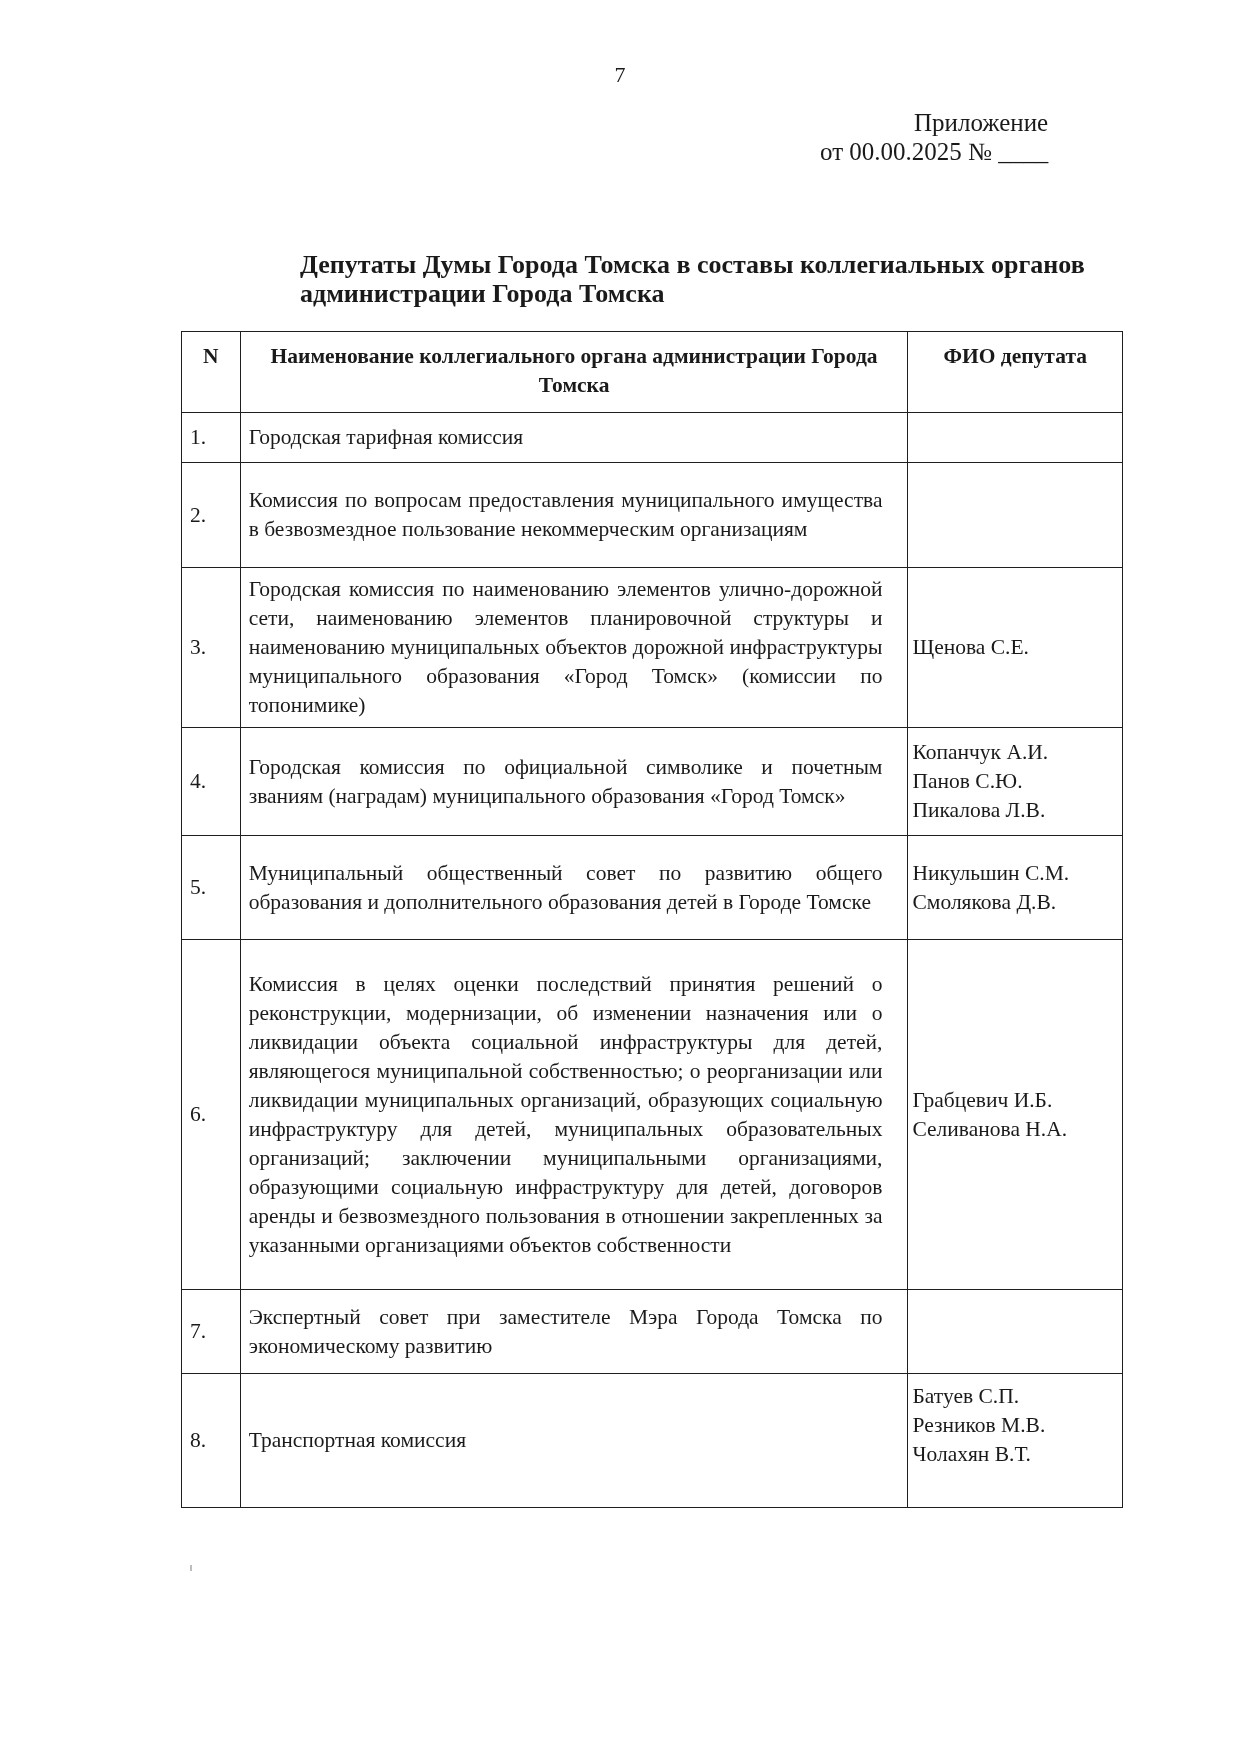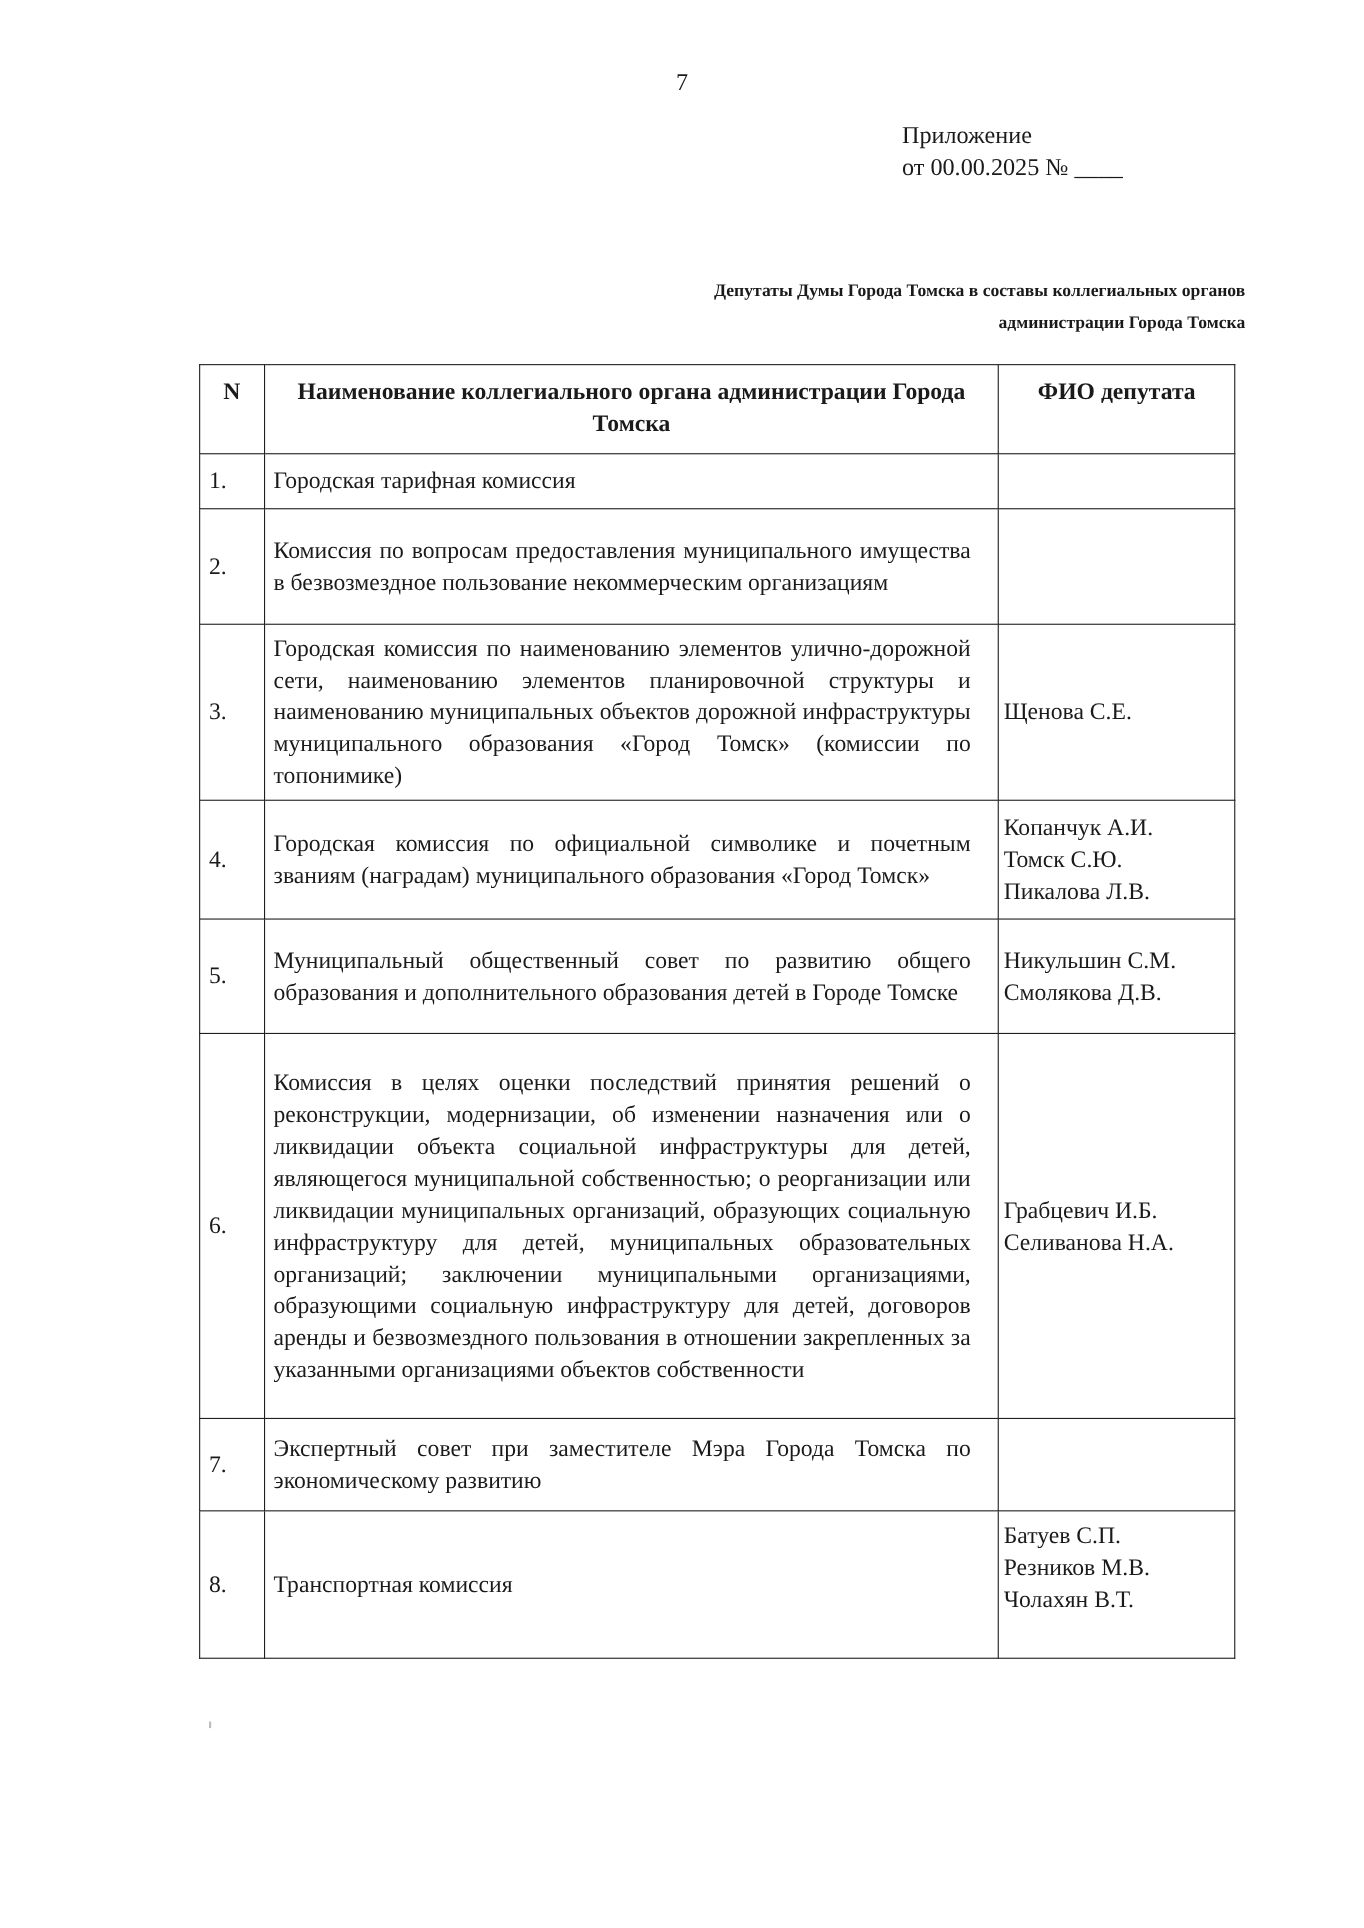--- a/index.html
+++ b/index.html
@@ -7,26 +7,26 @@
       width: 1240px; height: 1753px; position: relative; overflow: hidden;
       font-family: "Liberation Serif", "DejaVu Serif", serif;
       color: #1a1a1a;
     }
     .page-number {
       position: absolute; left: 0; width: 1240px; top: 62px;
       text-align: center; font-size: 22px;
     }
     .appendix {
       position: absolute; left: 820px; top: 108px;
-      font-size: 22px; line-height: 29px;
+      font-size: 25px; line-height: 29px; text-align: right;
     }
     .appendix div { white-space: nowrap; }
     .doc-title {
-      position: absolute; left: 312px; width: 820px; top: 250px;
-      text-align: right; font-size: 16px; line-height: 29px; font-weight: bold;
+      position: absolute; left: 300px; width: 820px; top: 250px;
+      text-align: left; font-size: 26px; line-height: 29px; font-weight: bold;
     }
     table.committee-table {
       position: absolute; left: 181px; top: 331px;
       width: 942px; border-collapse: collapse;
       font-size: 21.5px; line-height: 29px;
     }
     .committee-table td, .committee-table th {
       border: 1.6px solid #1f1f1f; vertical-align: middle;
     }
     .committee-table th {
@@ -103,21 +103,21 @@
     <td class="dep">
       <span class="dep-line">Щенова С.Е.</span>
     </td>
   </tr>
 
   <tr class="r4">
     <td class="num">4.</td>
     <td class="name">Городская комиссия по официальной символике и почетным званиям (наградам) муниципального образования «Город Томск»</td>
     <td class="dep">
       <span class="dep-line">Копанчук А.И.</span>
-      <span class="dep-line">Томск С.Ю.</span>
+      <span class="dep-line">Панов С.Ю.</span>
       <span class="dep-line">Пикалова Л.В.</span>
     </td>
   </tr>
 
   <tr class="r5">
     <td class="num">5.</td>
     <td class="name">Муниципальный общественный совет по развитию общего образования и дополнительного образования детей в Городе Томске</td>
     <td class="dep">
       <span class="dep-line">Никульшин С.М.</span>
       <span class="dep-line">Смолякова Д.В.</span>

